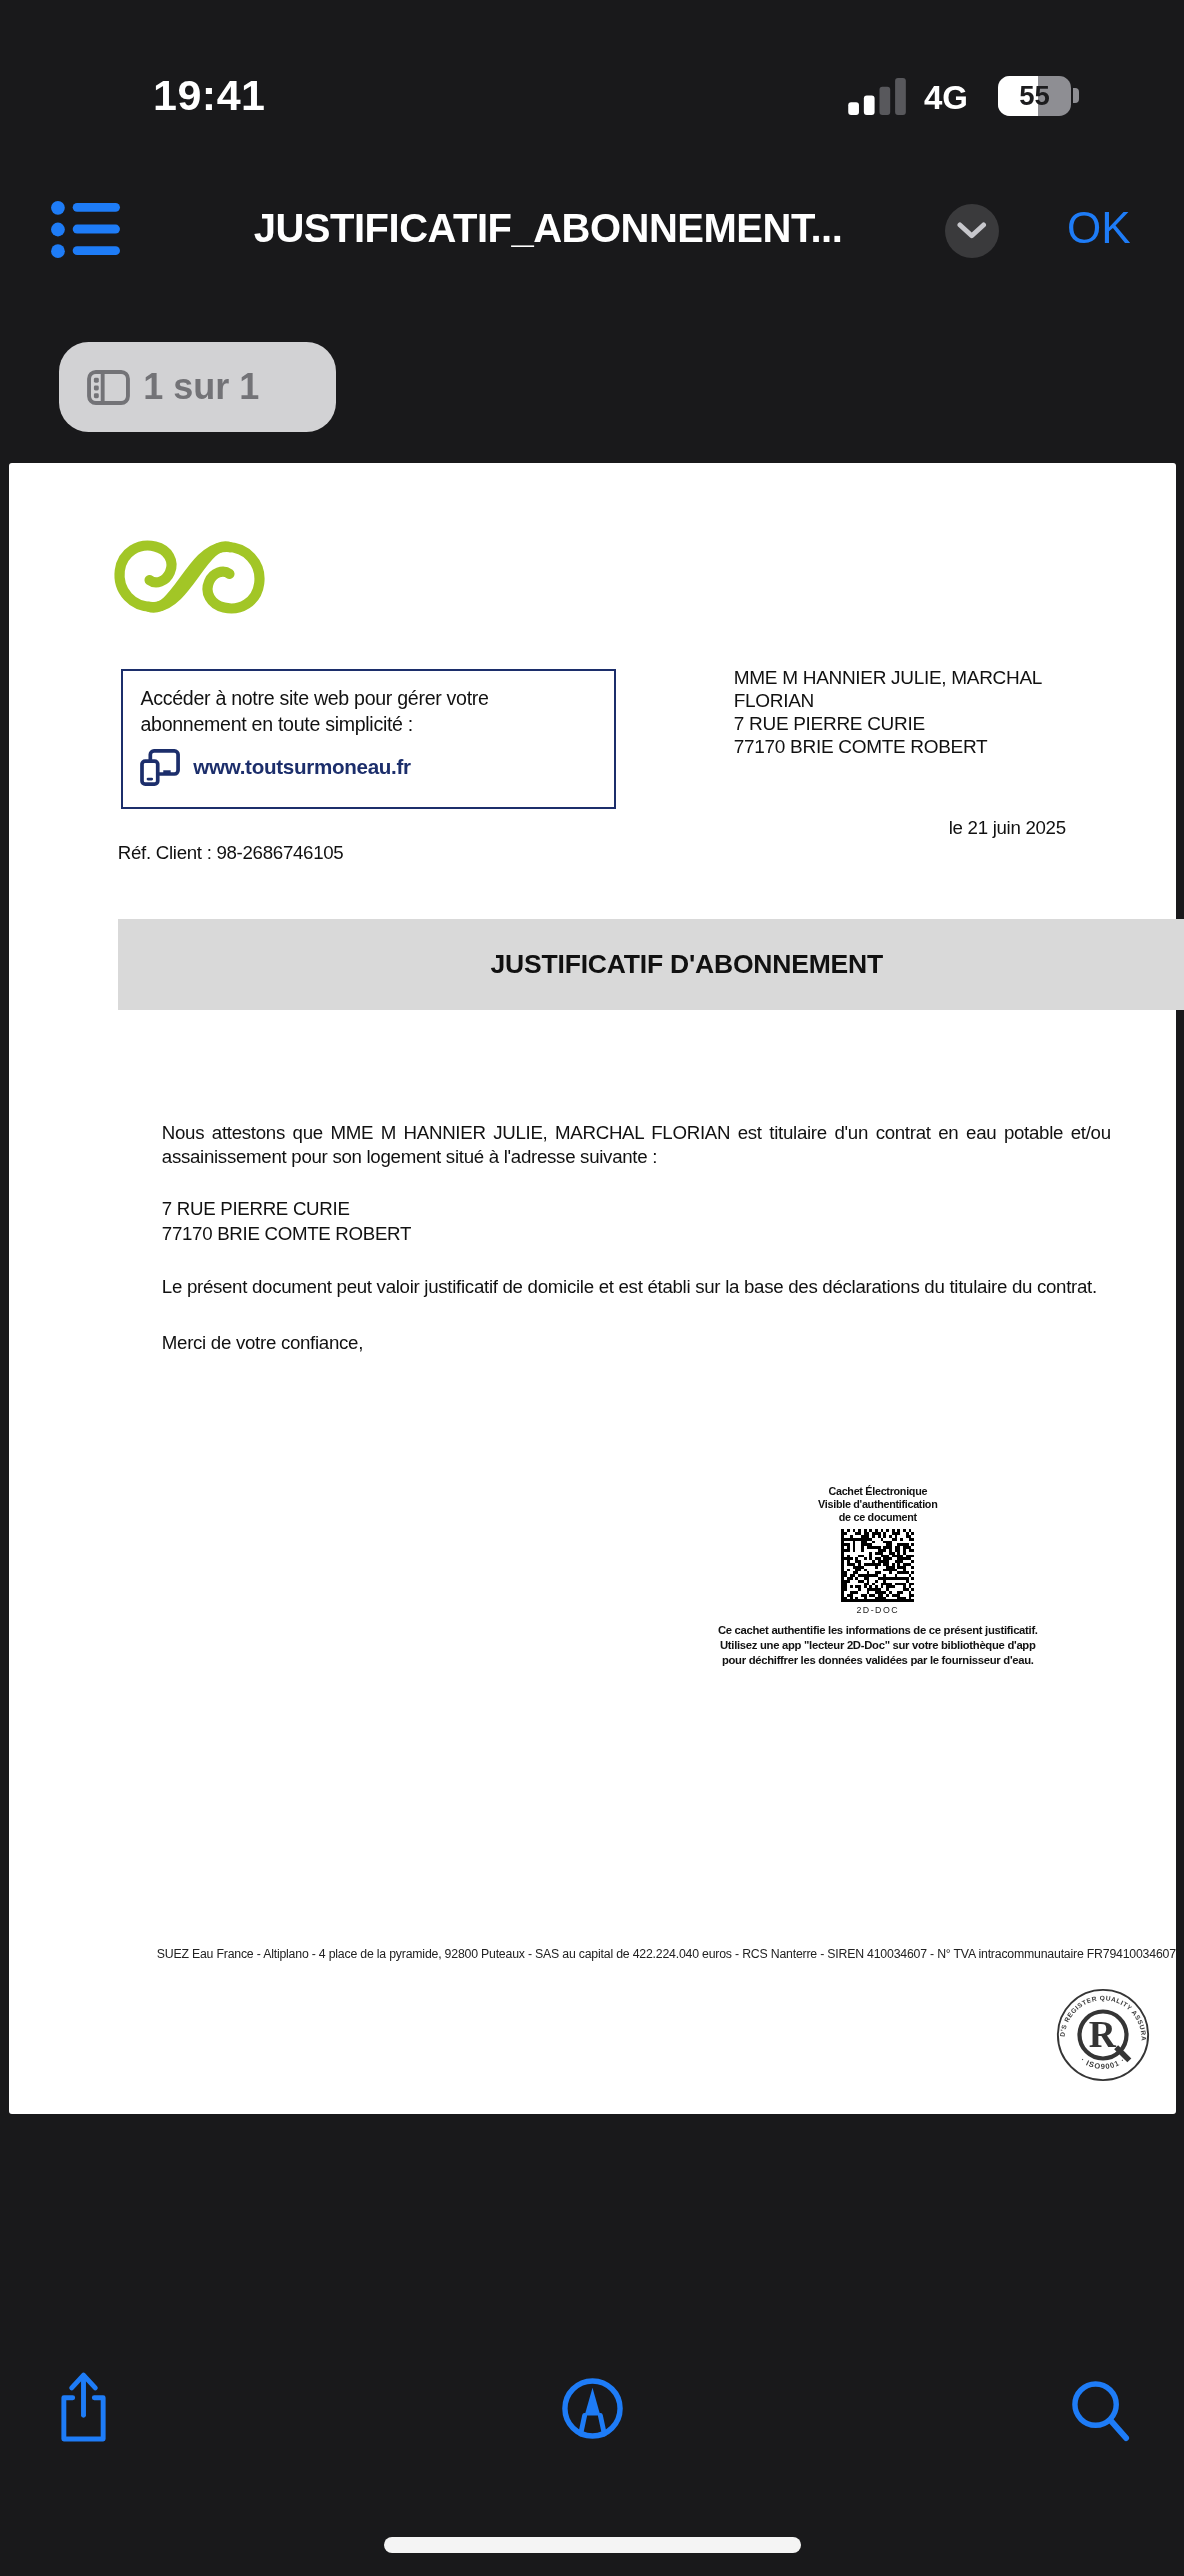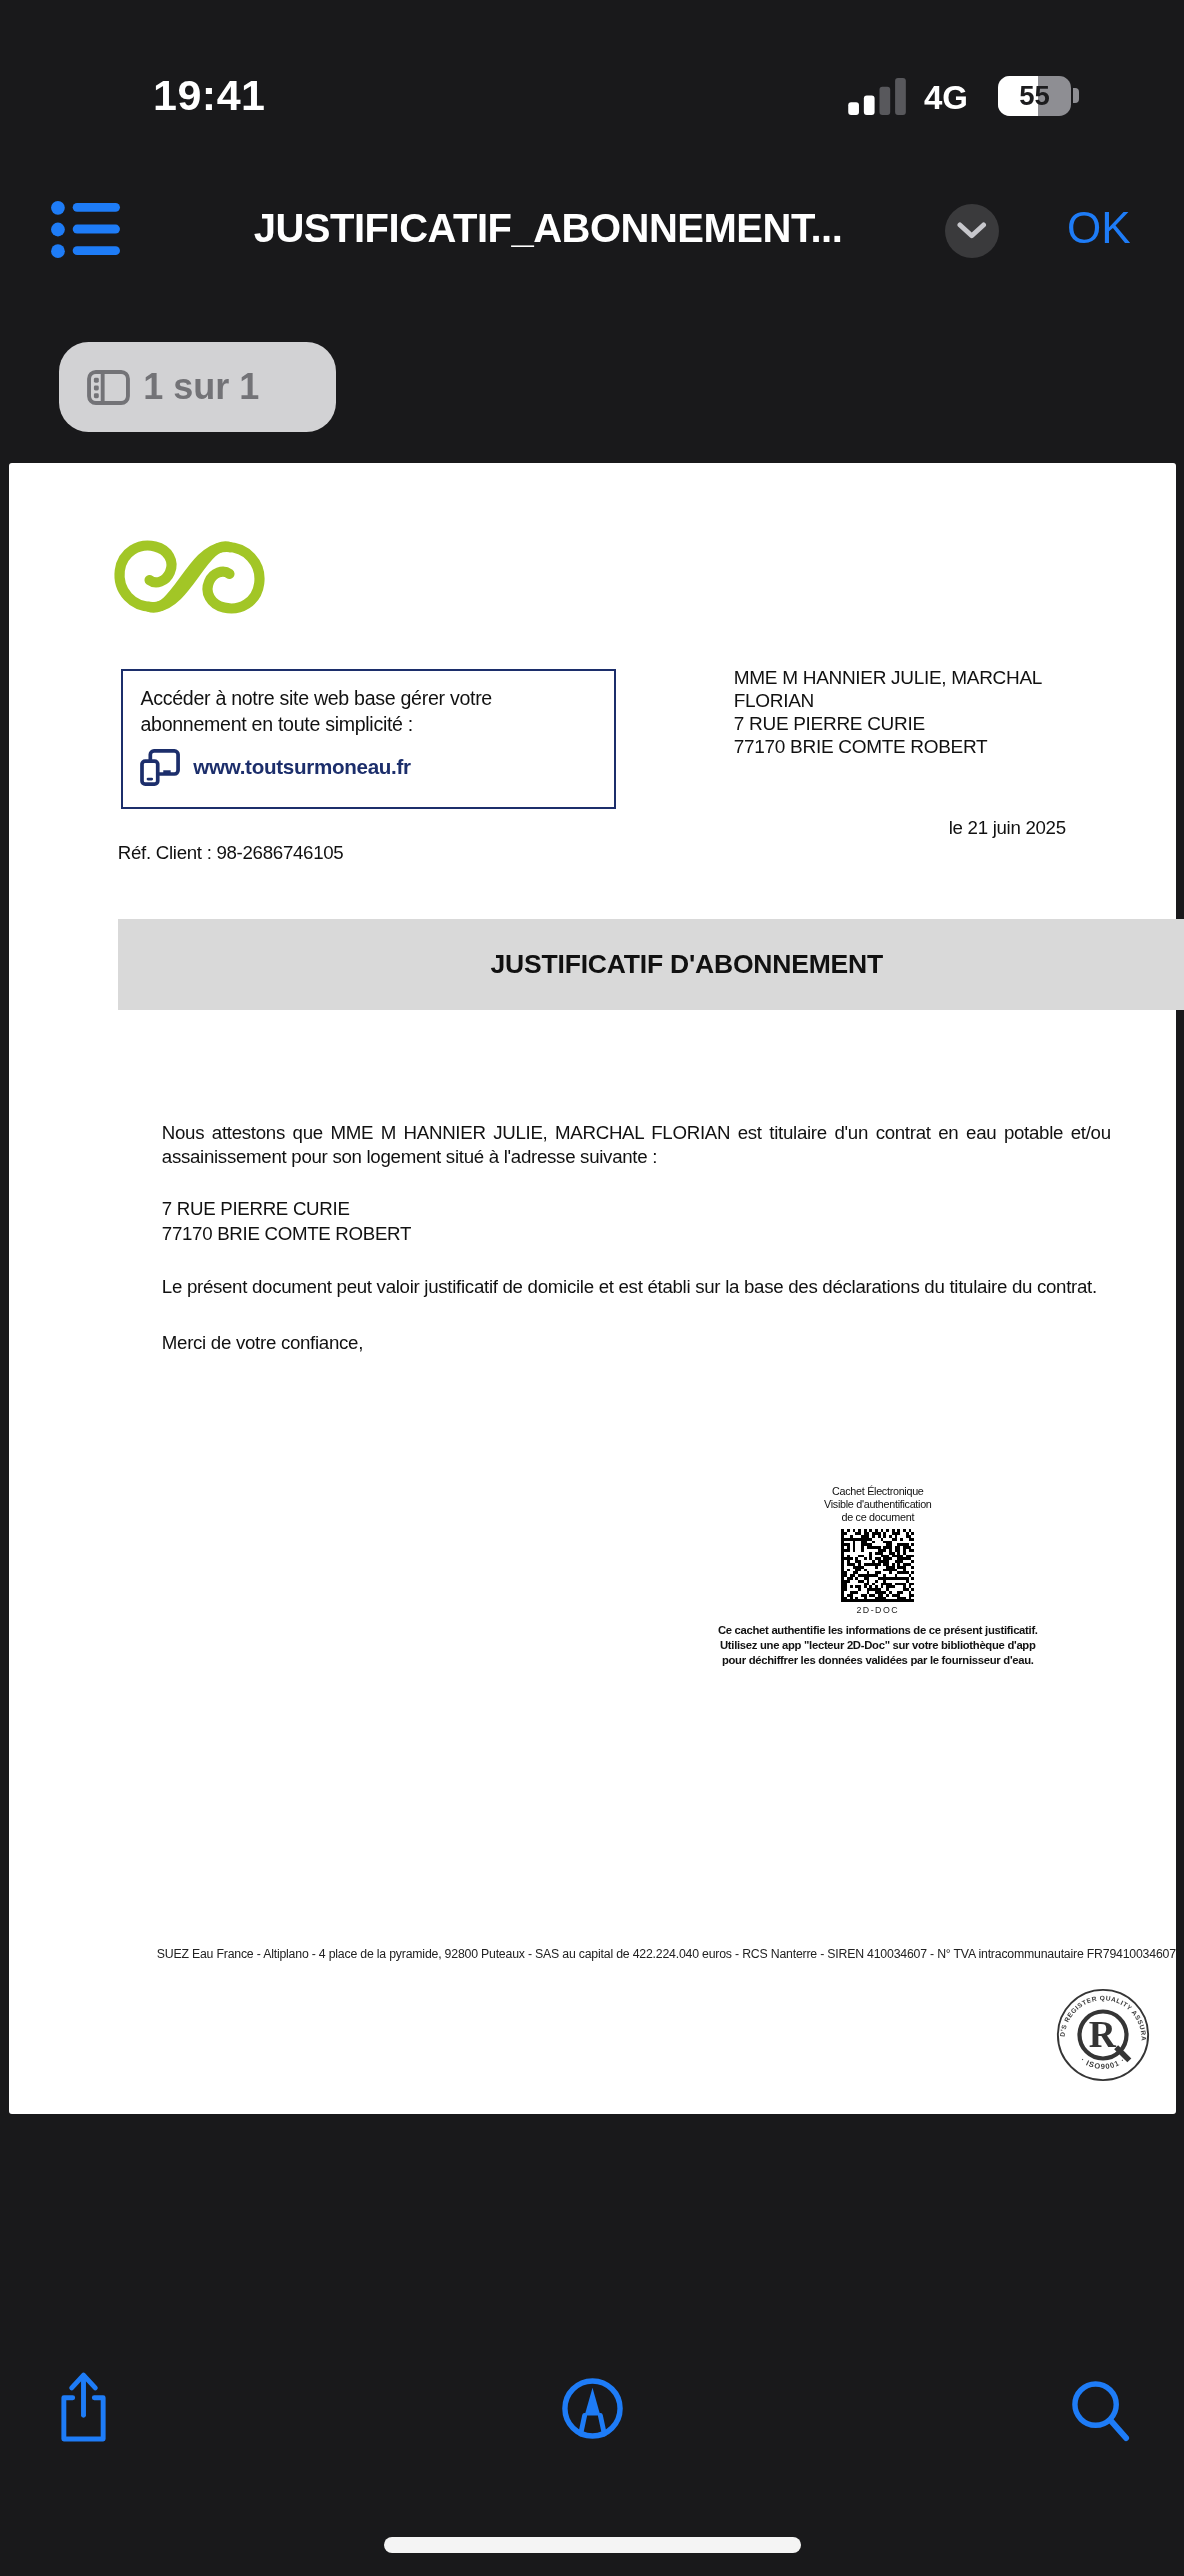--- a/index.html
+++ b/index.html
@@ -41,21 +41,21 @@
   .banner{position:absolute;left:109px;top:456px;width:1138px;height:91px;background:#d9d9d9;
           display:flex;align-items:center;justify-content:center;}
   .banner span{font-size:26.5px;font-weight:700;color:#111;letter-spacing:-0.2px;}
   .bodytxt{position:absolute;left:109px;width:949px;font-size:18.7px;line-height:24px;color:#111;margin-left:44px;}
   .p1{top:658px;text-align:justify;}
   .addr{top:734px;line-height:24.6px;}
   .p2{top:812px;}
   .m1{top:868px;}
   .m2{top:920px;}
   .stamp{position:absolute;left:648px;top:1022px;width:442px;text-align:center;color:#111;}
-  .stamp .t{font-size:10.8px;font-weight:400;line-height:12.8px;}
+  .stamp .t{font-size:10.8px;font-weight:700;line-height:12.8px;}
   .qr{width:73px;height:73px;margin:5.9px auto 0;display:grid;grid-template-columns:repeat(26,1fr);
       grid-template-rows:repeat(26,1fr);background:#fff;}
   .qr div{background:#fff;}
   .qr div.b{background:#000;}
   .qr-cap{font-size:8.8px;letter-spacing:1.5px;color:#222;margin-top:2.9px;}
   .note{font-size:11.3px;font-weight:700;line-height:15px;margin-top:7.9px;}
   .footer{position:absolute;left:0;top:1484px;width:1167px;text-align:right;font-size:12.3px;color:#222;letter-spacing:-0.2px;}
   .seal{position:absolute;left:1047px;top:1525px;opacity:0.88;}
   
   .share-btn{position:absolute;left:55px;top:2370px;cursor:pointer;}
@@ -116,21 +116,21 @@
   <div class="page">
 
     <svg class="logo-swirl" width="157" height="94" viewBox="0 0 200 120">
       <g fill="none" stroke="#a2c626" stroke-width="13" stroke-linecap="round">
         <path d="M 48,98 C 80,110 102,26 142,22 C 174,19 192,44 189,68 C 186,92 164,104 144,99 C 127,95 119,80 125,66 C 130,54 143,50 151,56"></path>
         <path d="M 152,22 C 120,10 98,94 58,98 C 26,101 8,76 11,52 C 14,28 36,16 56,21 C 73,25 81,40 75,54 C 70,66 57,70 49,64"></path>
       </g>
     </svg>
 
     <div class="web-box">
-      <div class="txt">Accéder à notre site web base gérer votre abonnement en toute simplicité :</div>
+      <div class="txt">Accéder à notre site web pour gérer votre abonnement en toute simplicité :</div>
       <div class="link-row">
         <svg width="41" height="37" viewBox="0 0 44 40">
           <rect x="11" y="2" width="30" height="25" rx="4" fill="none" stroke="#1c2e6b" stroke-width="4"></rect>
           <rect x="25" y="23" width="8" height="5" fill="#1c2e6b"></rect>
           <rect x="2" y="13" width="17" height="25" rx="3.5" fill="#fff" stroke="#1c2e6b" stroke-width="4"></rect>
           <rect x="7" y="31" width="7" height="3" rx="1.5" fill="#1c2e6b"></rect>
         </svg>
         <span class="url">www.toutsurmoneau.fr</span>
       </div>
     </div>

